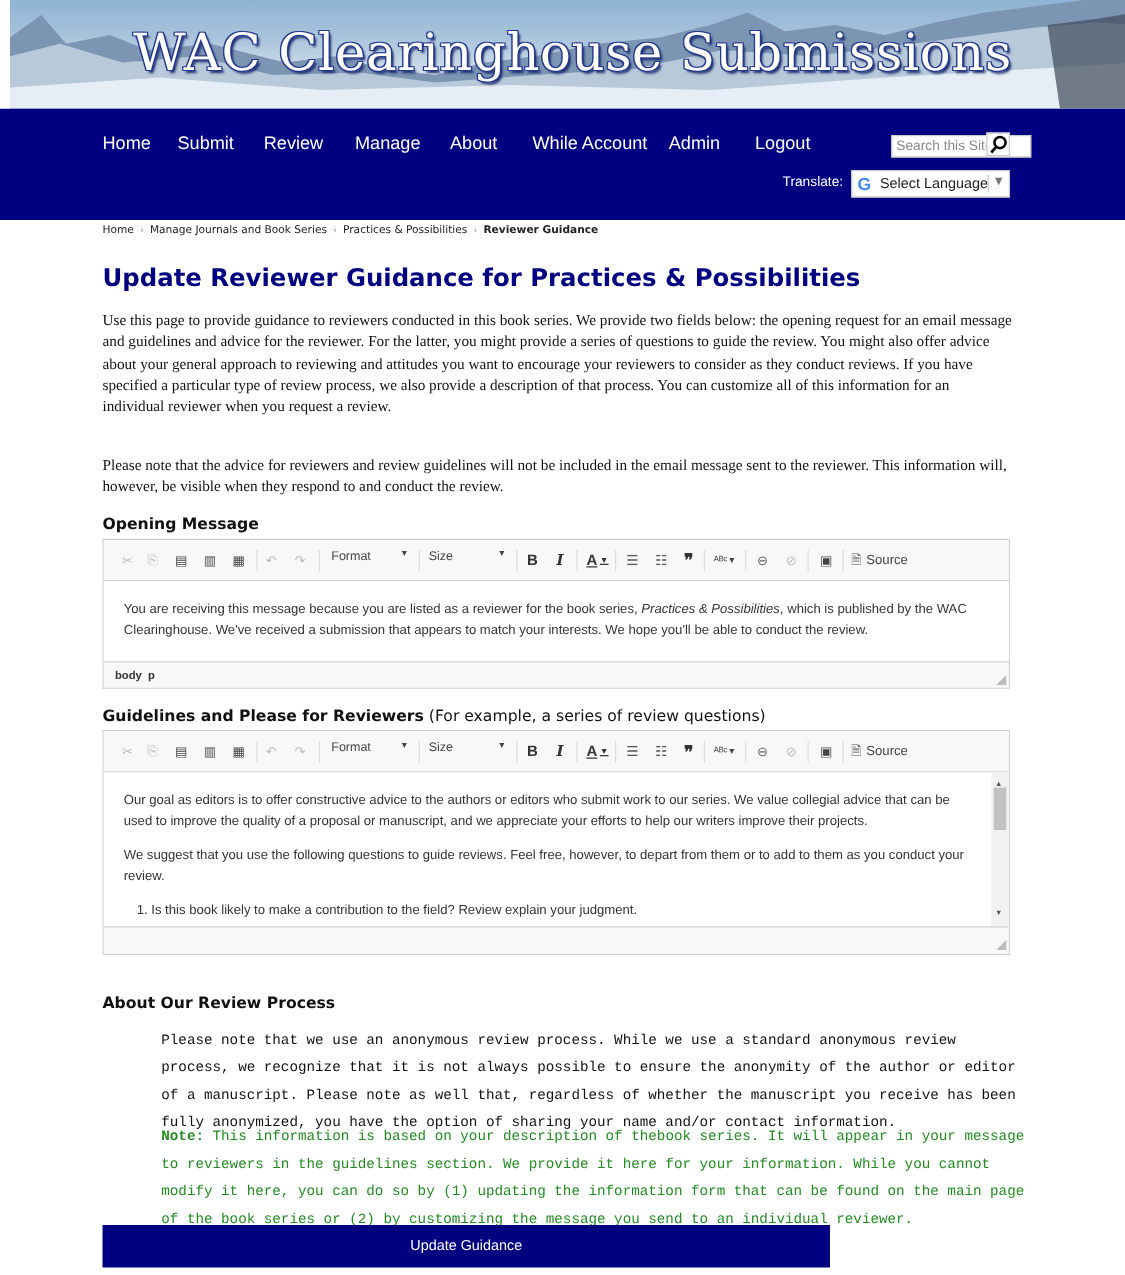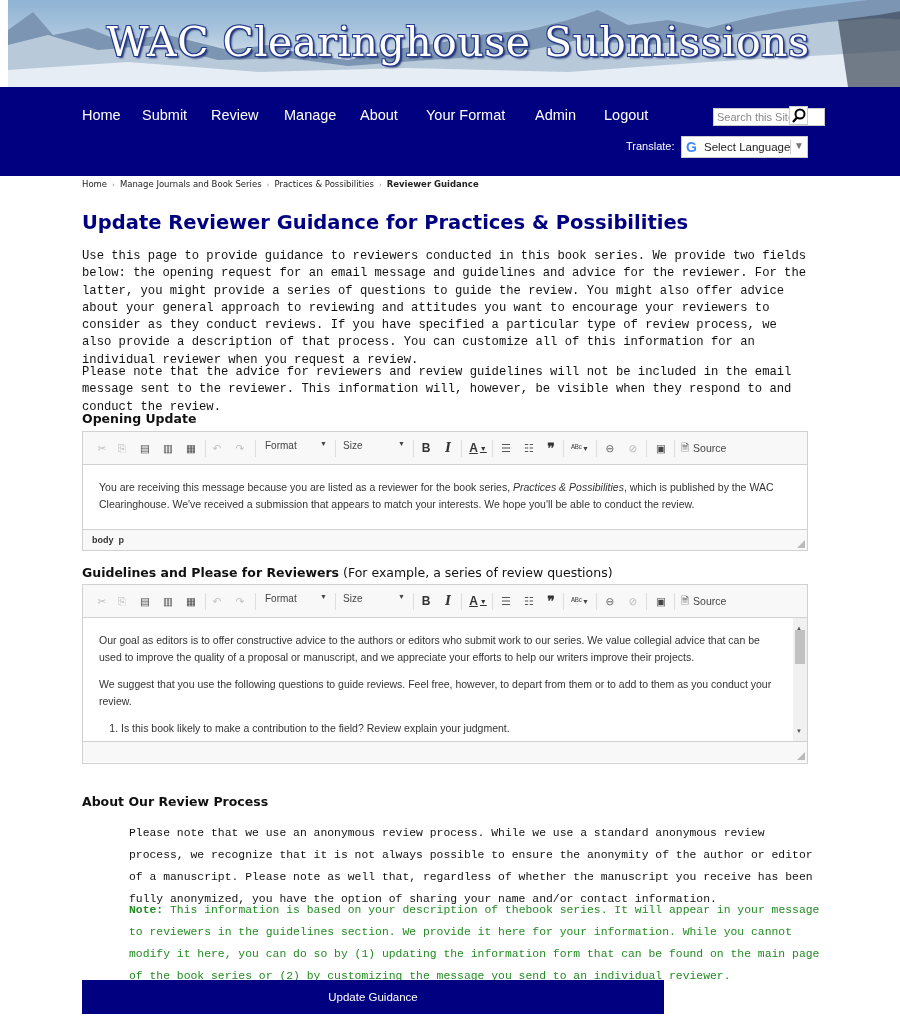--- a/index.html
+++ b/index.html
@@ -27,21 +27,21 @@
   .lang-select .sep { position: absolute; left: 108px; top: 3px; width: 1px; height: 14px; background: #ccc; }
   .lang-select .arr { position: absolute; left: 112px; top: 3px; color: #777; font-size: 10px; }
 
   
   .breadcrumb { position: absolute; left: 82px; top: 179px; font-family: "DejaVu Sans", sans-serif; font-size: 8.5px; color: #222; white-space: nowrap; }
   .breadcrumb .sep { color: #888; margin: 0 5px; font-size: 7px; }
   .breadcrumb .cur { font-weight: bold; }
 
   .page-title { position: absolute; left: 82px; top: 211px; font-family: "DejaVu Sans", sans-serif; font-weight: bold; font-size: 19.5px; color: #000080; white-space: nowrap; }
 
-  .para { position: absolute; left: 82px; width: 730px; font-family: Liberation Mono, monospace; font-size: 12.2px; line-height: 17.3px; color: #111; }
+  .para { position: absolute; left: 82px; width: 730px; font-family: Liberation Serif, serif; font-size: 12.2px; line-height: 17.3px; color: #111; }
   .section-h { position: absolute; left: 82px; font-family: "DejaVu Sans", sans-serif; font-weight: bold; font-size: 12.5px; color: #111; white-space: nowrap; }
   .section-h .sub { font-weight: normal; }
 
   
   .editor { position: absolute; left: 82px; width: 726px; border: 1px solid #d1d1d1; background: #fff; }
   .toolbar { height: 33px; background: #f8f8f8; border-bottom: 1px solid #d1d1d1; position: relative; }
   .tb { position: absolute; top: 8px; height: 16px; font-family: "Liberation Sans", sans-serif; font-size: 10.5px; color: #444; display: flex; align-items: center; justify-content: center; }
   .tb.dis { color: #bbb; }
   .tbsep { position: absolute; top: 8px; width: 1px; height: 17px; background: #ddd; }
   .combo { position: absolute; top: 8px; height: 17px; font-family: "Liberation Sans", sans-serif; font-size: 10px; color: #444; }
@@ -75,21 +75,21 @@
   </svg>
   <div class="banner-title">WAC Clearinghouse Submissions</div>
 </div>
 
 <div class="navbar">
   <a class="nav-link" style="left:82px">Home</a>
   <a class="nav-link" style="left:142px">Submit</a>
   <a class="nav-link" style="left:211px">Review</a>
   <a class="nav-link" style="left:284px">Manage</a>
   <a class="nav-link" style="left:360px">About</a>
-  <a class="nav-link" style="left:426px">Your Format</a>
+  <a class="nav-link" style="left:426px">While Account</a>
   <a class="nav-link" style="left:535px">Admin</a>
   <a class="nav-link" style="left:604px">Logout</a>
 
   <div class="search-box">Search this Site</div>
   <div class="search-btn">
     <svg width="17" height="17" viewBox="0 0 17 17">
       <circle cx="10" cy="7" r="4.5" fill="none" stroke="#000" stroke-width="2"></circle>
       <line x1="7" y1="10.5" x2="3" y2="15" stroke="#000" stroke-width="2.2"></line>
     </svg>
   </div>
@@ -105,21 +105,21 @@
 
 <div class="breadcrumb">
   <a>Home</a><span class="sep">›</span><a>Manage Journals and Book Series</a><span class="sep">›</span><a>Practices &amp; Possibilities</a><span class="sep">›</span><span class="cur">Reviewer Guidance</span>
 </div>
 
 <h1 class="page-title">Update Reviewer Guidance for Practices &amp; Possibilities</h1>
 
 <p class="para" style="top:248px">Use this page to provide guidance to reviewers conducted in this book series. We provide two fields below: the opening request for an email message and guidelines and advice for the reviewer. For the latter, you might provide a series of questions to guide the review. You might also offer advice about your general approach to reviewing and attitudes you want to encourage your reviewers to consider as they conduct reviews. If you have specified a particular type of review process, we also provide a description of that process. You can customize all of this information for an individual reviewer when you request a review.</p>
 <p class="para" style="top:364px">Please note that the advice for reviewers and review guidelines will not be included in the email message sent to the reviewer. This information will, however, be visible when they respond to and conduct the review.</p>
 
-<div class="section-h" style="top:411px">Opening Update</div>
+<div class="section-h" style="top:411px">Opening Message</div>
 
 <div class="editor" style="top:431px; height:120px;">
   <div class="toolbar">
     <span class="tb dis" style="left:12px;width:14px">✂</span>
     <span class="tb dis" style="left:32px;width:14px">⎘</span>
     <span class="tb" style="left:55px;width:14px">▤</span>
     <span class="tb" style="left:78px;width:14px">▥</span>
     <span class="tb" style="left:101px;width:14px">▦</span>
     <span class="tbsep" style="left:122px"></span>
     <span class="tb dis" style="left:127px;width:14px">↶</span>

